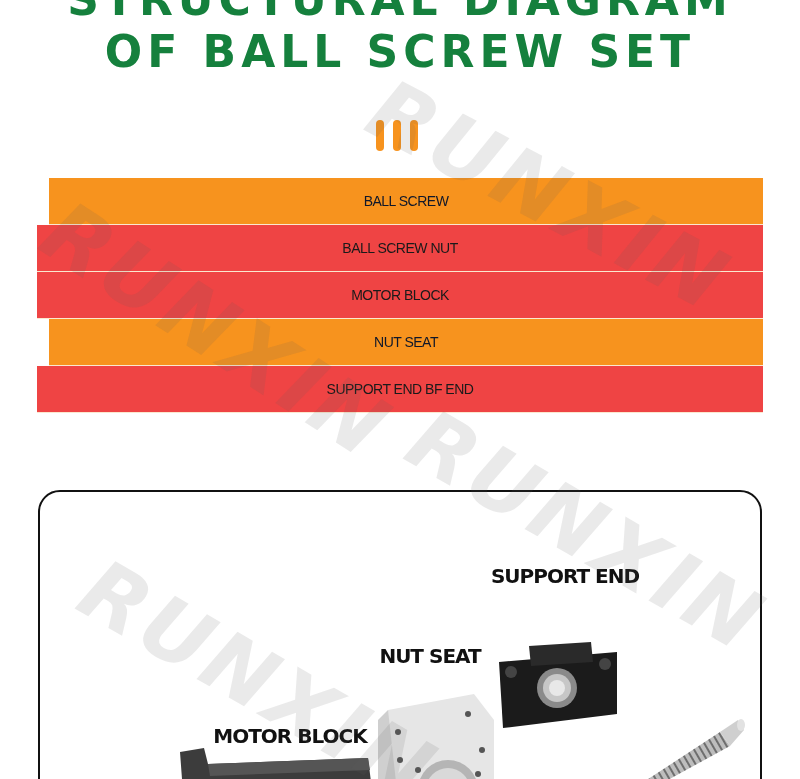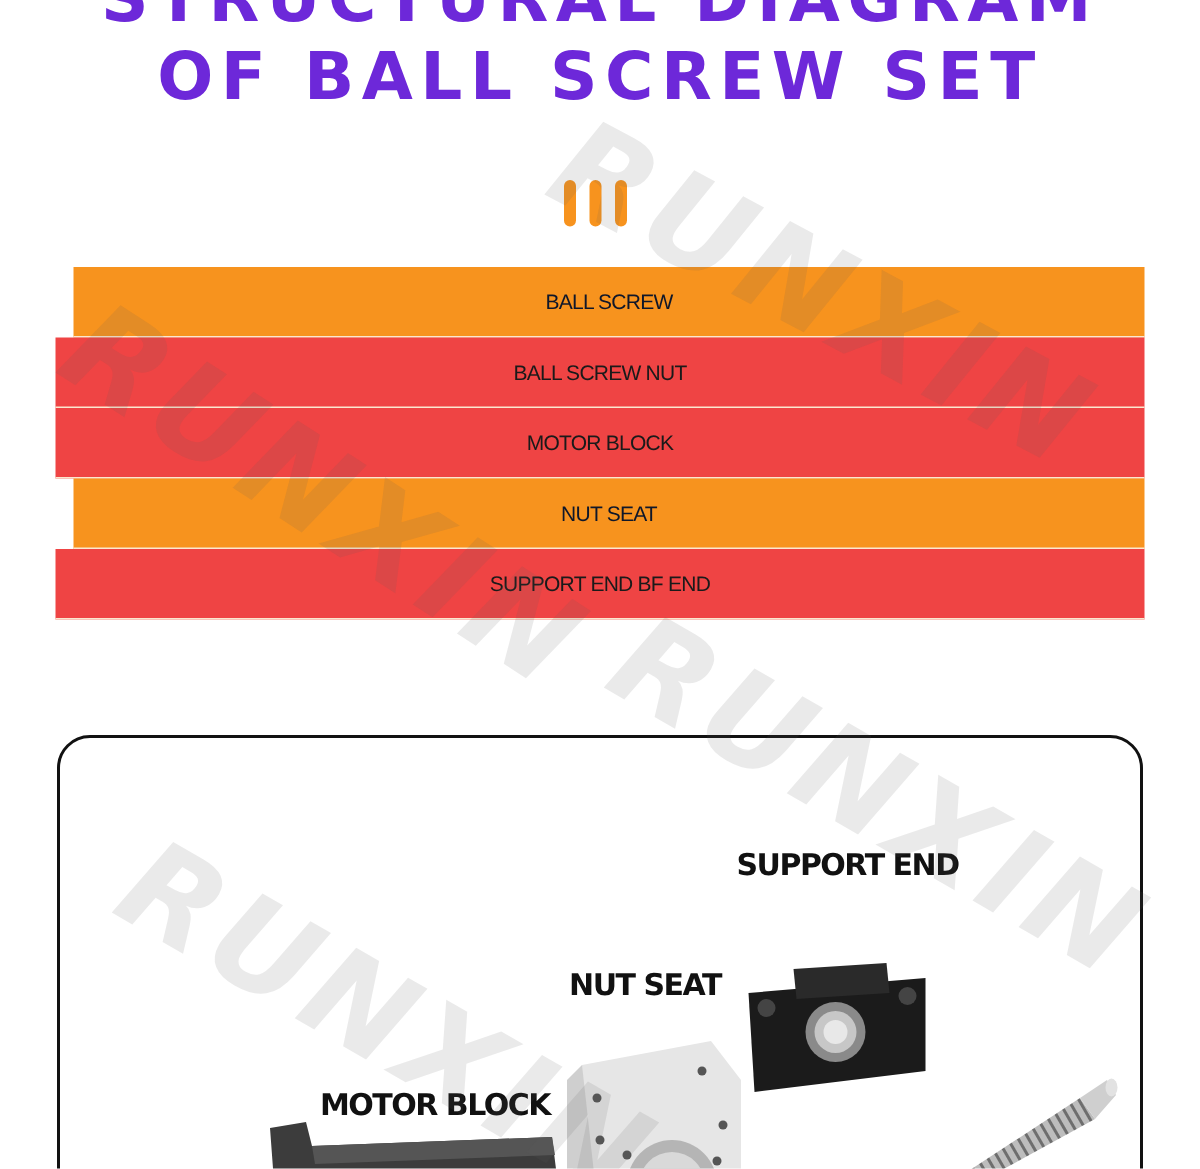--- a/index.html
+++ b/index.html
@@ -1,21 +1,21 @@
 <!DOCTYPE html>
 <html><head>
   <meta charset="utf-8">
   <style>
     * { box-sizing: border-box; margin: 0; padding: 0; }
     html, body { width: 800px; height: 779px; overflow: hidden; background: #ffffff; }
     body { position: relative; font-family: "DejaVu Sans", sans-serif; }
 
     .title {
       position: absolute; left: 0; width: 800px; text-align: center;
-      font-family: "DejaVu Sans", sans-serif; font-weight: bold; color: #6d28d9;
+      font-family: "DejaVu Sans", sans-serif; font-weight: bold; color: #15803d;
       letter-spacing: 5px; font-size: 44px; line-height: 1;
     }
     .title.l1 { top: -22px; }
     .title.l2 { top: 30px; }
 
     .bars { position: absolute; top: 120px; left: 376px; display: flex; gap: 9px; }
     .bars span { width: 8px; height: 31px; background: #f7931e; border-radius: 4px; display: block; }
 
     .list { position: absolute; top: 178px; left: 37px; width: 726px; }
     .row {

